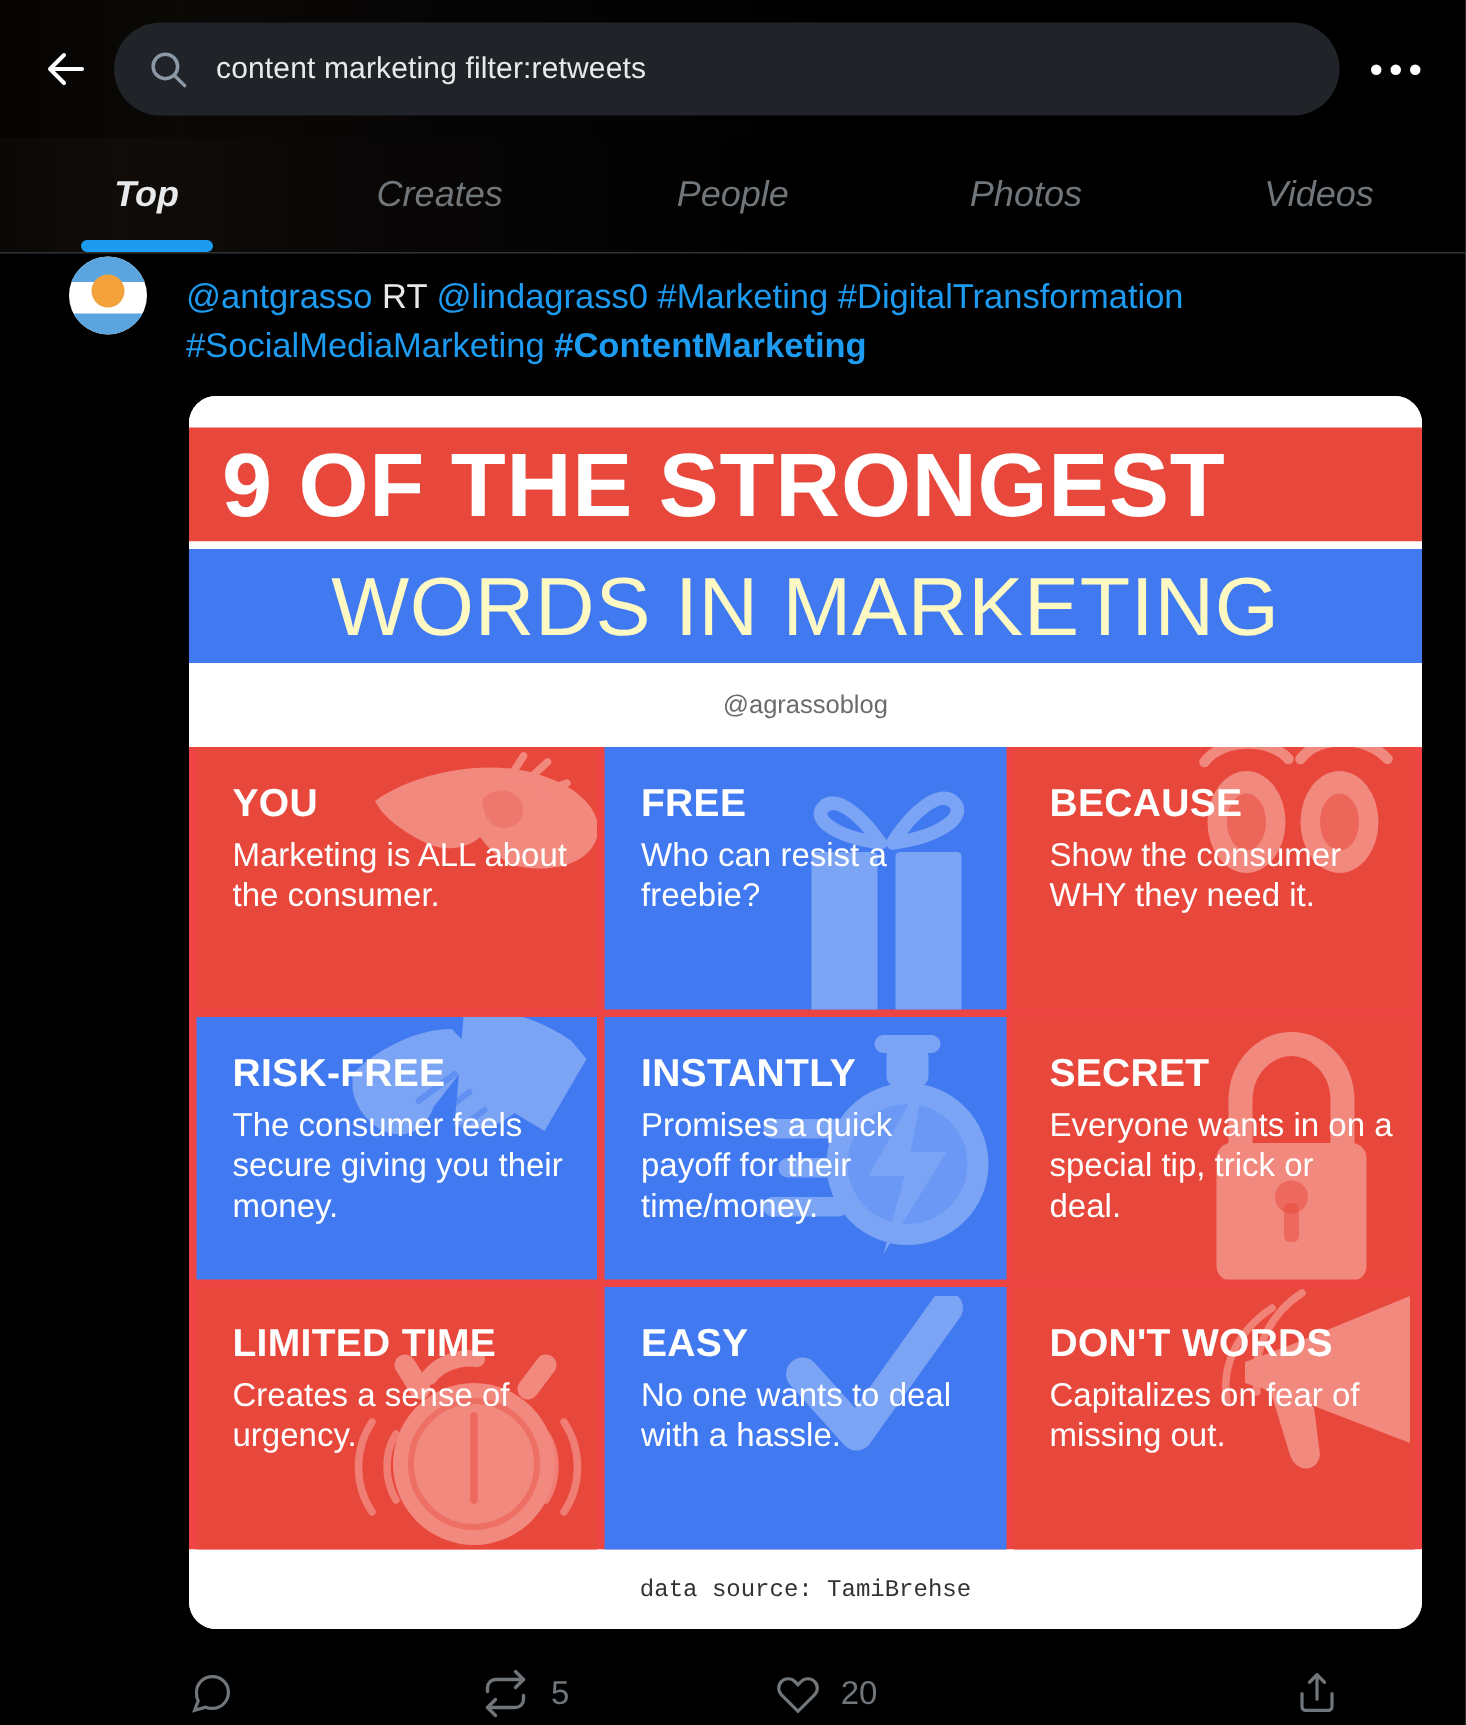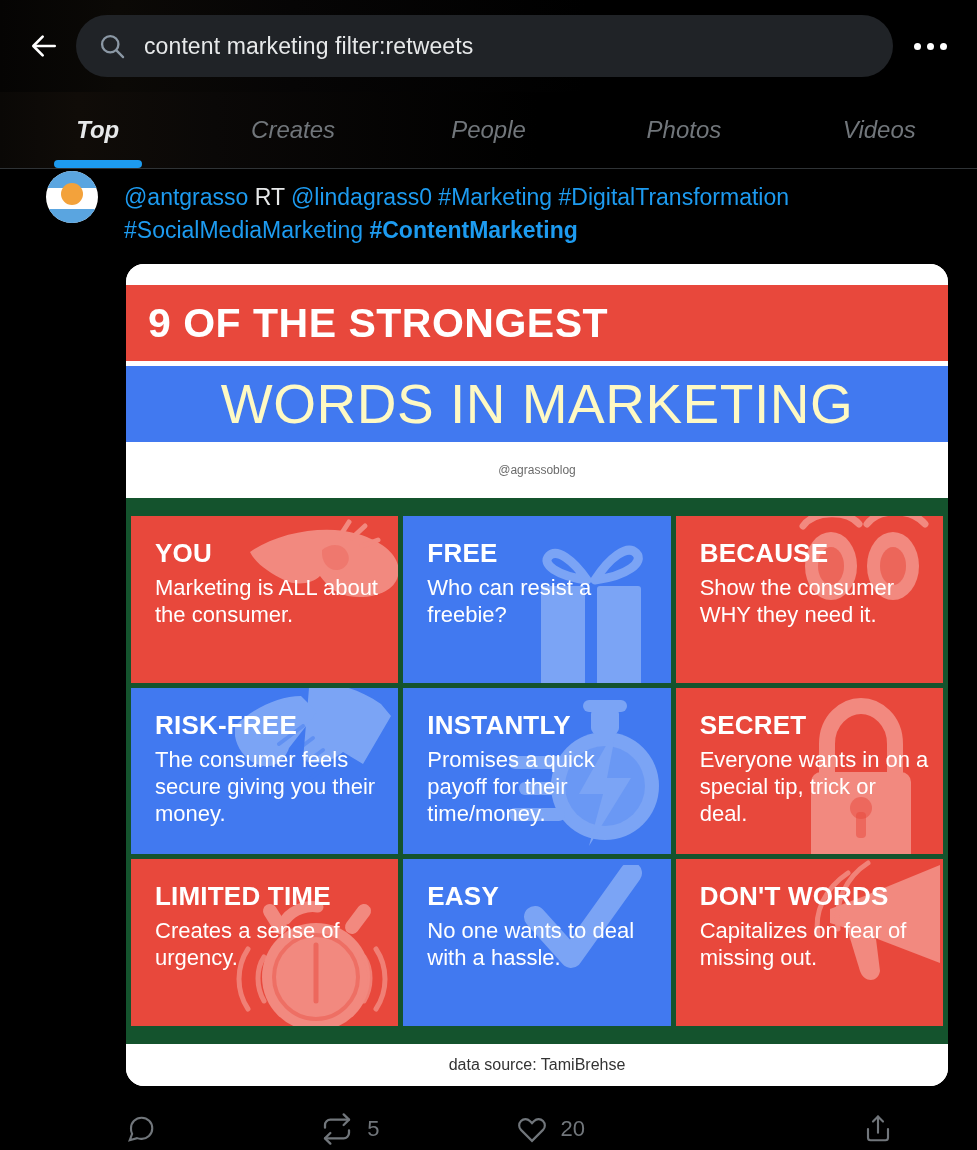--- a/index.html
+++ b/index.html
@@ -28,21 +28,21 @@
     color: #fff;
   }
   .back-btn svg { display: block; }
   .searchbar {
     flex: 1 1 auto; height: 62px; margin: 0 12px 0 10px;
     background: #202327; border-radius: 999px;
     display: flex; align-items: center; padding: 0 22px;
   }
   .search-icon { flex: 0 0 28px; height: 28px; color: #8b98a5; margin-right: 18px; }
   .search-value {
-    color: #e7e9ea; font-size: 23px; letter-spacing: .1px;
+    color: #e7e9ea; font-size: 20px; letter-spacing: .1px;
     white-space: nowrap; overflow: hidden; text-overflow: ellipsis;
   }
   .more-btn {
     width: 50px; height: 44px; flex: 0 0 50px;
     display: flex; align-items: center; justify-content: center; gap: 6px;
   }
   .more-btn i { width: 7px; height: 7px; border-radius: 50%; background: #fff; display: block; }
 
   
   .tabs {
@@ -94,67 +94,67 @@
     width: 822px; height: 822px;
     background: #fff; border-radius: 18px; overflow: hidden;
     display: flex; flex-direction: column;
   }
   .ig-pad-top { height: 21px; background: #fff; }
   .ig-band-red {
     height: 76px; background: #e8483c;
     display: flex; align-items: center; padding-left: 22px;
   }
   .ig-band-red span {
-    color: #fff; font-weight: bold; font-size: 41px; letter-spacing: .5px;
+    color: #fff; font-weight: bold; font-size: 60px; letter-spacing: .5px;
     white-space: nowrap;
   }
   .ig-gap { height: 5px; background: #fff; }
   .ig-band-blue {
     height: 76px; background: #4179f0;
     display: flex; align-items: center; justify-content: center;
   }
   .ig-band-blue span {
     color: #fef9c3; font-size: 55px; letter-spacing: .5px; white-space: nowrap;
   }
   .ig-handle {
     height: 56px; background: #fff;
     display: flex; align-items: center; justify-content: center;
-    font-size: 12px; color: #6b6b6b;
+    font-size: 17px; color: #6b6b6b;
   }
   .ig-grid {
     flex: 1 1 auto;
     display: grid;
     grid-template-columns: repeat(3, 1fr);
     grid-template-rows: repeat(3, 1fr);
     gap: 5px;
-    padding: 18px 5px;
-    background: #14532d;
+    padding: 0 5px;
+    background: #ef4444;
   }
   .cell {
     position: relative; overflow: hidden;
     padding: 22px 14px 0 24px;
   }
   .cell.red { background: #e8483c; }
   .cell.blue { background: #4179f0; }
   .cell .word {
     position: relative; z-index: 2;
     color: #fff; font-weight: bold; font-size: 26px;
     letter-spacing: .2px; line-height: 30px; white-space: nowrap;
   }
   .cell .desc {
     position: relative; z-index: 2;
     color: #fff; font-size: 22px; line-height: 27px; margin-top: 6px;
   }
   .cell .art {
     position: absolute; z-index: 1; pointer-events: none;
   }
   .ig-footer {
-    height: 42px; background: #fff;
+    height: 53px; background: #fff;
     display: flex; align-items: center; justify-content: center;
-    font-size: 16px; color: #333;
+    font-size: 16px; color: #333; font-family: Liberation Mono, monospace;
   }
 
   
   .actions {
     position: absolute; left: 126px; right: 30px; top: 935px; height: 50px;
     display: flex; align-items: center;
   }
   .action {
     flex: 1 1 0; display: flex; align-items: center; gap: 14px;
     color: #71767b;

